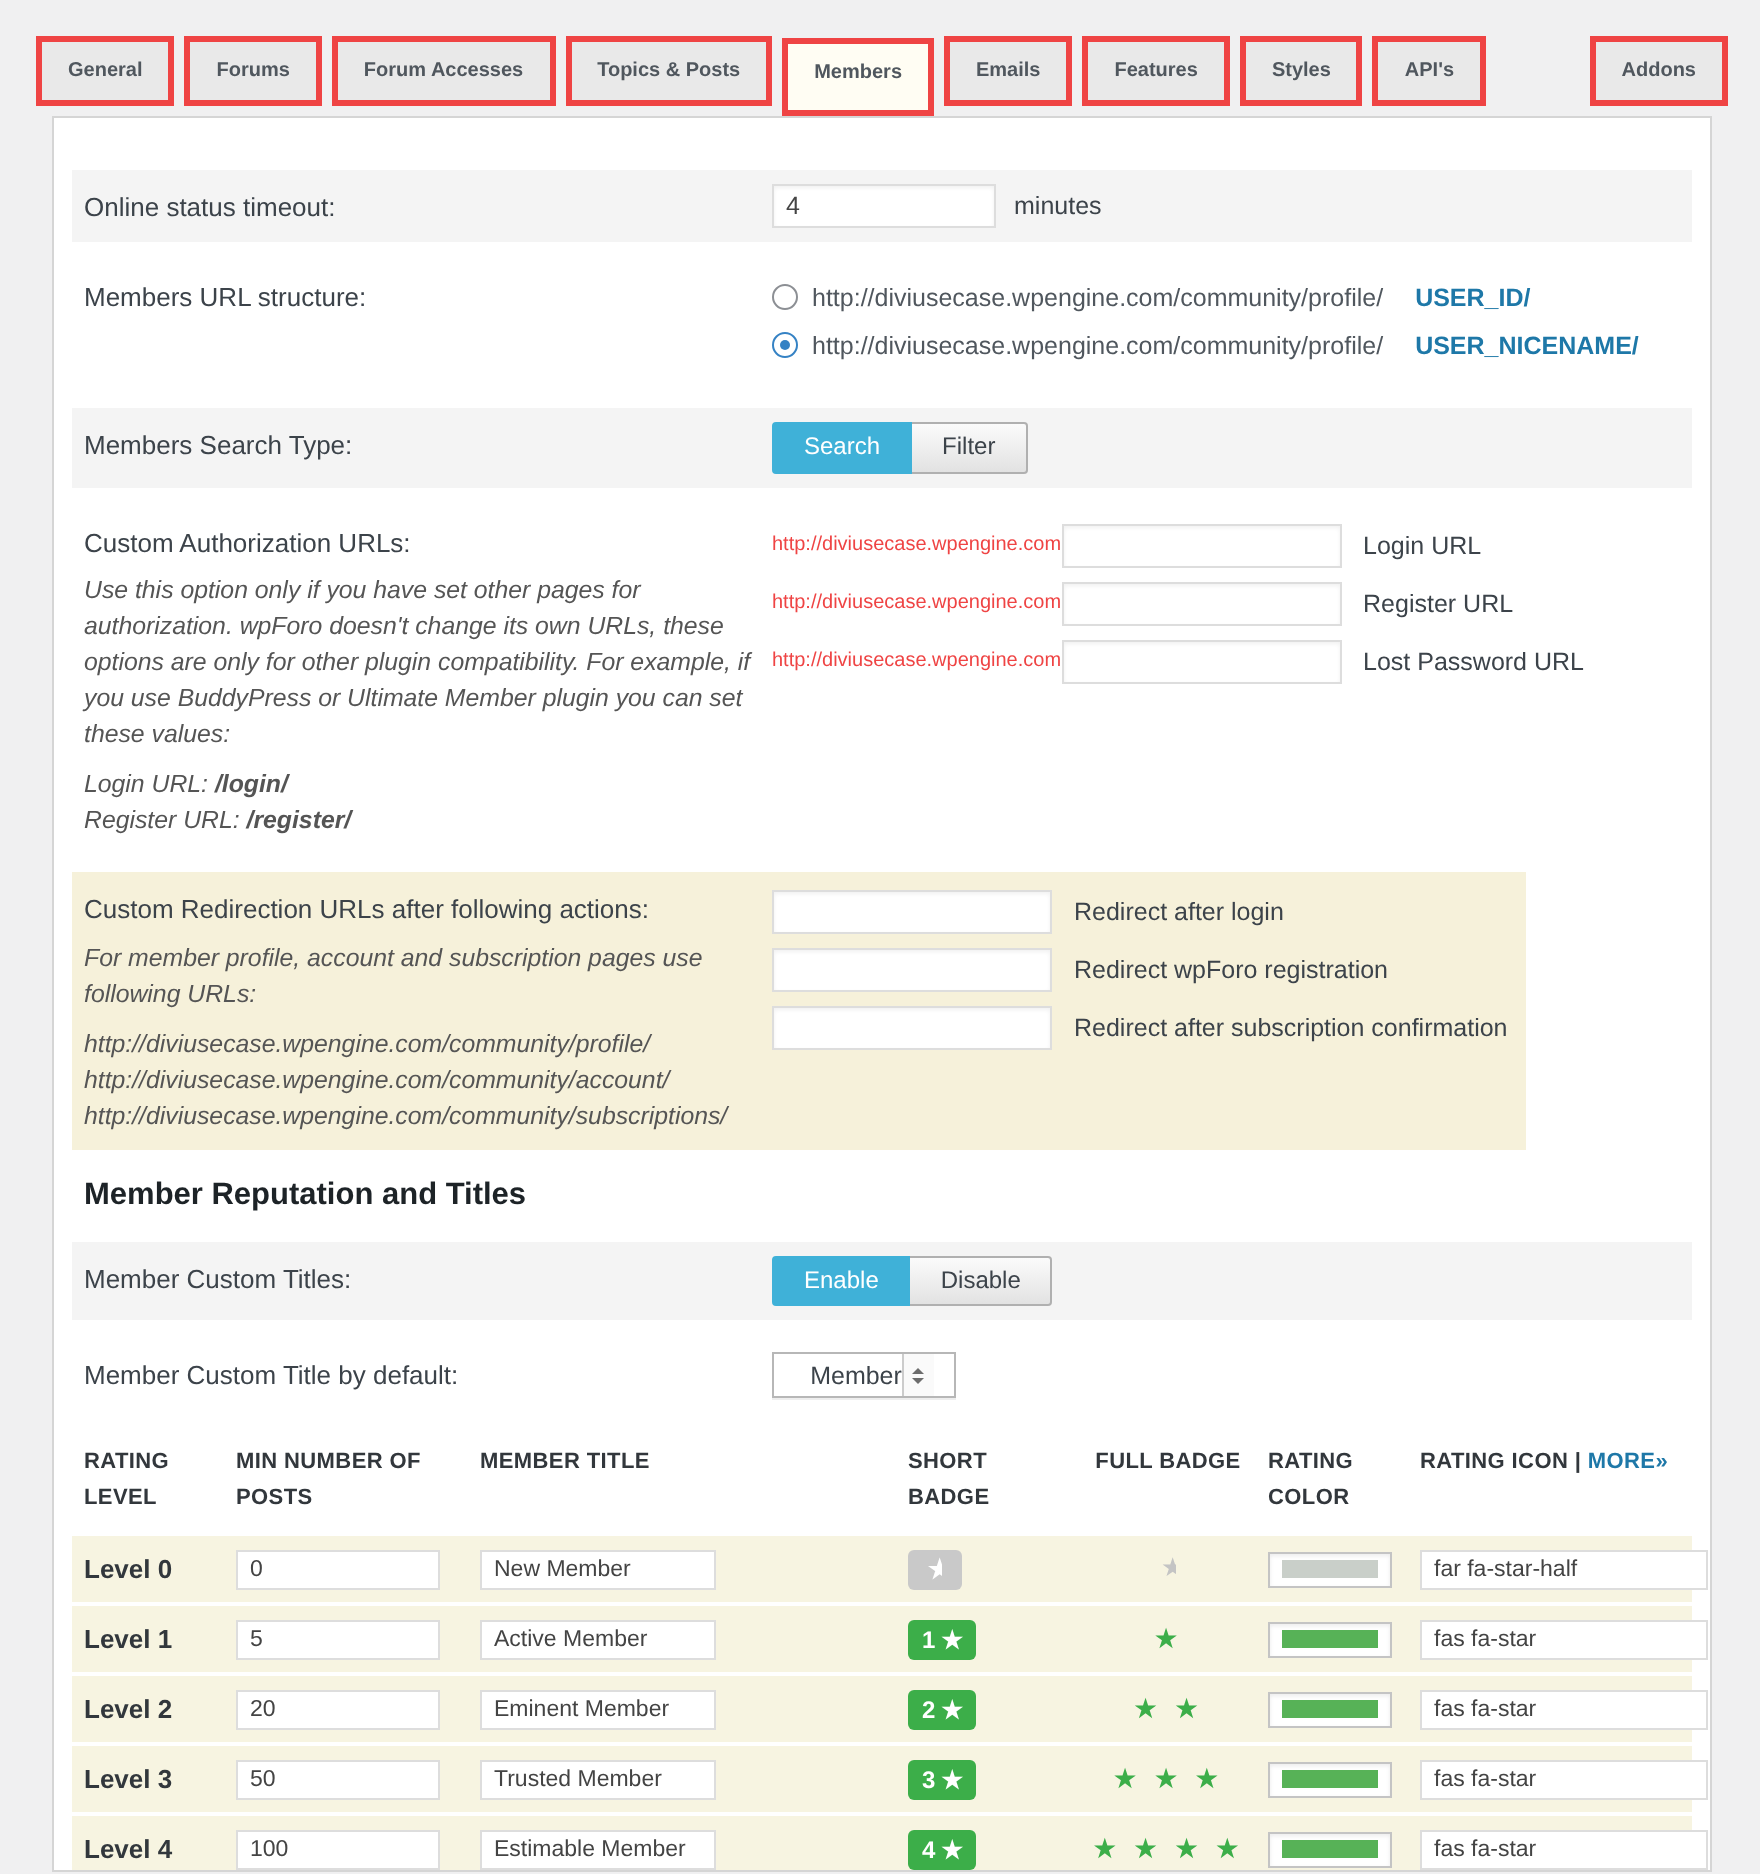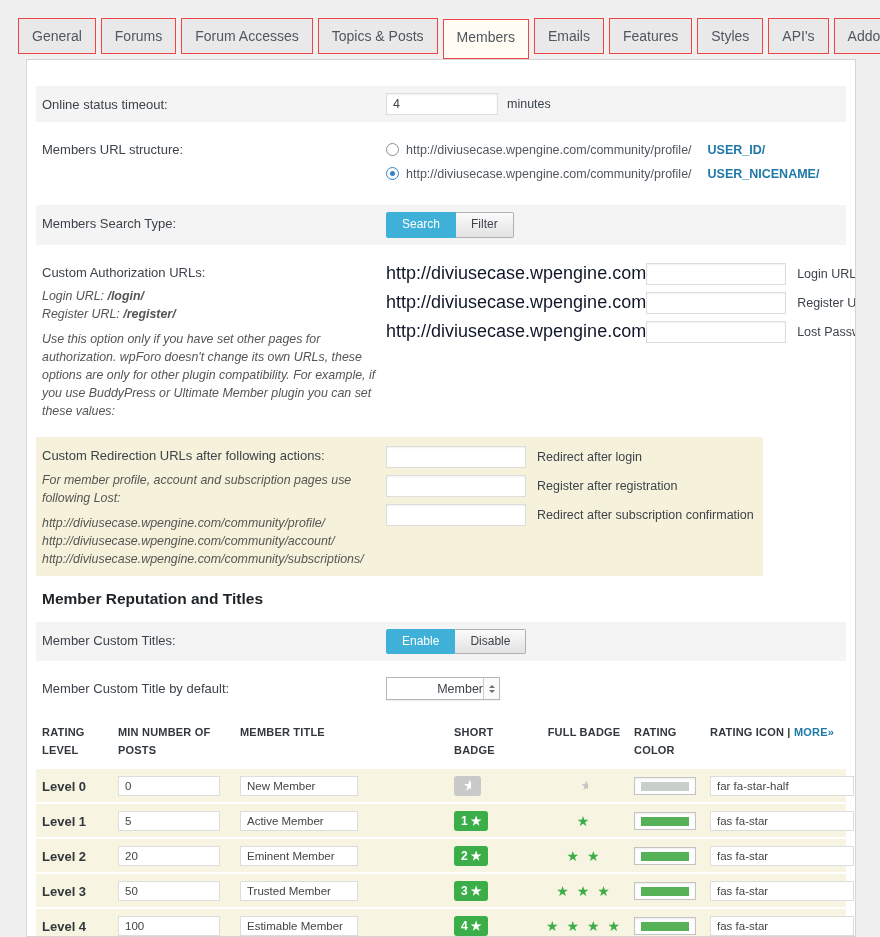--- a/index.html
+++ b/index.html
@@ -1,21 +1,21 @@
 <!DOCTYPE html>
 <html style="--toggle-blue: #3fb1d8; --link-blue: #1e78a8; --radio-blue: #3582c4; --green: #3cae49; --yellow: #e8d405; --gray-badge: #c9c9c9; --row-gray: #f4f4f4; --row-beige: #f6f1da; --table-beige: #f7f4e1; --active-tab-bg: #fffdf3;"><head>
 <meta charset="utf-8">
 <style>
   *{box-sizing:border-box;}
   html,body{margin:0;padding:0;}
   body{width:880px;height:937px;overflow:hidden;background:#f0f0f1;font-family:"Liberation Sans",sans-serif;color:#3c434a;}
 
   
   .tab-bar{display:flex;align-items:flex-end;padding:18px 16px 0 18px;position:relative;z-index:2;}
-  .tab{background:#e9e9e9;border:1px solid #ef4444;padding:9px 13px;font-size:14px;font-weight:normal;color:#50575e;margin-right:5px;white-space:nowrap;cursor:pointer;}
+  .tab{background:#e9e9e9;border:3px solid #ef4444;padding:9px 13px;font-size:10px;font-weight:bold;color:#50575e;margin-right:5px;white-space:nowrap;cursor:pointer;}
   .tab.active{background:var(--active-tab-bg,#fffdf3);padding-bottom:13px;margin-bottom:-5px;}
   .tab.right{margin-left:auto;margin-right:0;}
 
   
   .panel{margin:5px 24px 0 26px;background:#fff;border:1px solid #d5d5d5;padding:26px 9px 10px 9px;position:relative;z-index:1;height:878px;overflow:hidden;}
 
   .setting-row{display:flex;padding:7px 6px;margin-bottom:9px;}
   .setting-row.gray{background:var(--row-gray,#f4f4f4);}
   .setting-row.beige{background:var(--row-beige,#f6f1da);width:727px;}
   .label-col{width:344px;flex-shrink:0;}
@@ -37,27 +37,27 @@
   .toggle-group{display:inline-flex;}
   .toggle-btn{display:inline-block;padding:4px 15px;font-size:12px;color:#3c434a;background:linear-gradient(#fbfbfb,#e2e2e2);border:1px solid #b0b0b0;cursor:pointer;line-height:1.3;}
   .toggle-btn:first-child{border-radius:2px 0 0 2px;}
   .toggle-btn:last-child{border-radius:0 2px 2px 0;border-left:none;}
   .toggle-btn.on{background:var(--toggle-blue,#3fb1d8);border-color:var(--toggle-blue,#3fb1d8);color:#fff;}
 
   .desc{font-style:italic;font-size:12.4px;color:#555;line-height:1.45;margin-top:7px;padding-right:8px;}
   .desc-line{font-style:italic;font-size:12.4px;color:#555;line-height:1.45;}
 
   .field-row{display:flex;align-items:center;margin-bottom:7px;}
-  .url-prefix{font-size:18px;color:#0f172a;white-space:nowrap;}
+  .url-prefix{font-size:10px;color:#ef4444;white-space:nowrap;}
   .field-label{font-size:12.5px;color:#3c434a;margin-left:11px;white-space:nowrap;}
 
   .section-title{font-size:15.5px;font-weight:600;color:#1d2327;margin:14px 0 14px 6px;}
 
   
-  .select-box{width:114px;height:23px;border:1px solid #b7b7b7;background:#fff;display:inline-flex;align-items:center;justify-content:flex-end;font-size:12.5px;padding-left:8px;cursor:pointer;box-shadow:0 1px 0 #eee;}
+  .select-box{width:92px;height:23px;border:1px solid #b7b7b7;background:#fff;display:inline-flex;align-items:center;justify-content:center;font-size:12.5px;padding-left:8px;cursor:pointer;box-shadow:0 1px 0 #eee;}
   .select-arrows{width:16px;align-self:stretch;border-left:1px solid #ccc;display:flex;flex-direction:column;align-items:center;justify-content:center;background:#fafafa;}
   .select-arrows::before{content:"";border:3px solid transparent;border-bottom-color:#6d6d6d;margin-bottom:2px;}
   .select-arrows::after{content:"";border:3px solid transparent;border-top-color:#6d6d6d;}
 
   
   .rep-table{margin-top:2px;}
   .t-head{display:flex;padding:8px 0 10px;}
   .t-cell{padding:0 4px;}
   .h-cell{font-size:11px;font-weight:bold;color:#32373c;line-height:1.6;letter-spacing:.2px;}
   .c1{width:78px;padding-left:6px;flex-shrink:0;}
@@ -136,25 +136,25 @@
       <span class="toggle-group">
           <span class="toggle-btn on">Search</span>
           <span class="toggle-btn">Filter</span>
         </span>
     </div>
   </div>
 
   <div class="setting-row">
     <div class="label-col">
       <div class="setting-label">Custom Authorization URLs:</div>
+      <div class="desc">Use this option only if you have set other pages for authorization. wpForo doesn't change its own URLs, these options are only for other plugin compatibility. For example, if you use BuddyPress or Ultimate Member plugin you can set these values:</div>
       <div class="desc">
           <div class="desc-line">Login URL: <b>/login/</b></div>
           <div class="desc-line">Register URL: <b>/register/</b></div>
         </div>
-      <div class="desc">Use this option only if you have set other pages for authorization. wpForo doesn't change its own URLs, these options are only for other plugin compatibility. For example, if you use BuddyPress or Ultimate Member plugin you can set these values:</div>
     </div>
     <div class="value-col stack">
         <div class="field-row">
           <span class="url-prefix">http://diviusecase.wpengine.com</span>
           <input class="text-input w140" type="text" value="" style="">
           <span class="field-label">Login URL</span>
         </div>
         <div class="field-row">
           <span class="url-prefix">http://diviusecase.wpengine.com</span>
           <input class="text-input w140" type="text" value="" style="">
@@ -164,35 +164,35 @@
           <span class="url-prefix">http://diviusecase.wpengine.com</span>
           <input class="text-input w140" type="text" value="" style="">
           <span class="field-label">Lost Password URL</span>
         </div>
       </div>
   </div>
 
   <div class="setting-row beige">
     <div class="label-col">
       <div class="setting-label">Custom Redirection URLs after following actions:</div>
-      <div class="desc">For member profile, account and subscription pages use following Lost:</div>
+      <div class="desc">For member profile, account and subscription pages use following URLs:</div>
       <div class="desc">
           <div class="desc-line">http://diviusecase.wpengine.com/community/profile/</div>
           <div class="desc-line">http://diviusecase.wpengine.com/community/account/</div>
           <div class="desc-line">http://diviusecase.wpengine.com/community/subscriptions/</div>
         </div>
     </div>
     <div class="value-col stack">
         <div class="field-row">
           <input class="text-input w140" type="text" value="" style="">
           <span class="field-label">Redirect after login</span>
         </div>
         <div class="field-row">
           <input class="text-input w140" type="text" value="" style="">
-          <span class="field-label">Register after registration</span>
+          <span class="field-label">Redirect wpForo registration</span>
         </div>
         <div class="field-row">
           <input class="text-input w140" type="text" value="" style="">
           <span class="field-label">Redirect after subscription confirmation</span>
         </div>
       </div>
   </div>
 
   <h2 class="section-title">Member Reputation and Titles</h2>
 

